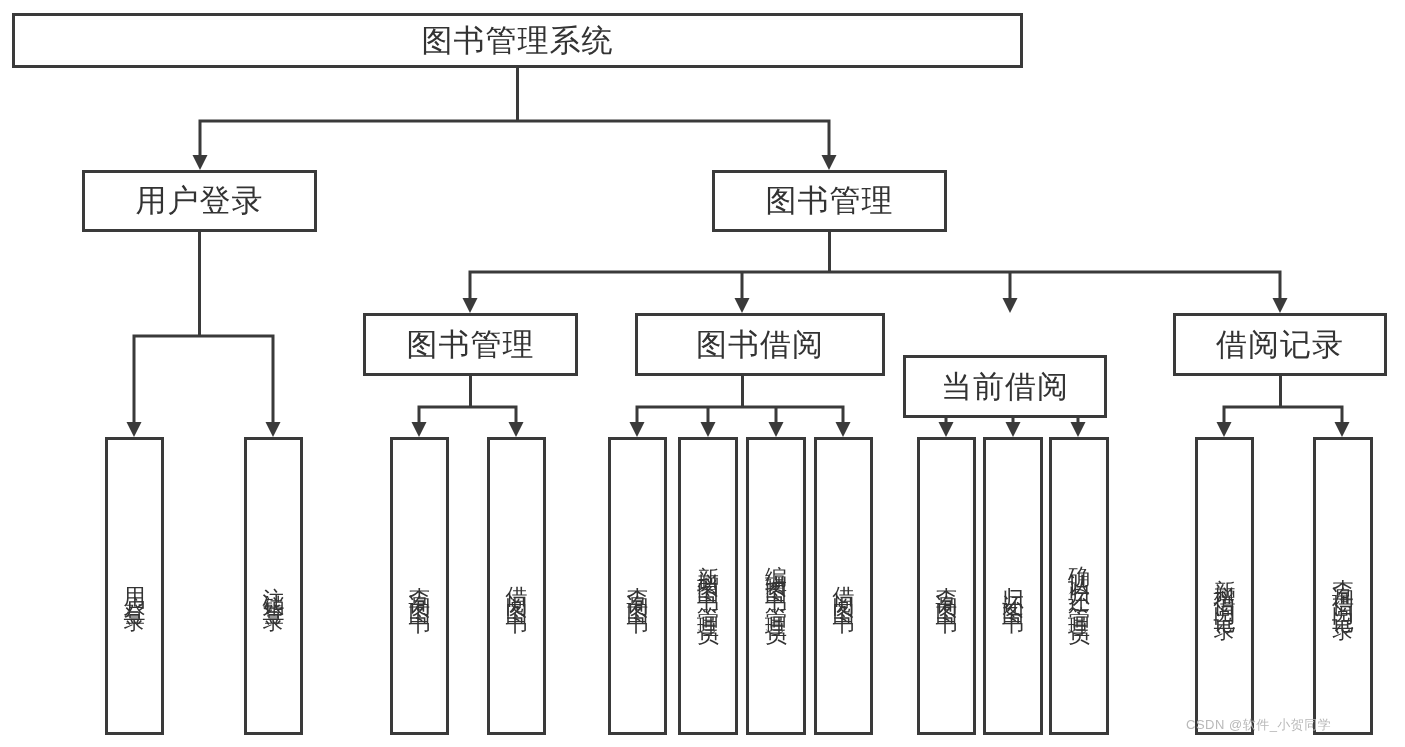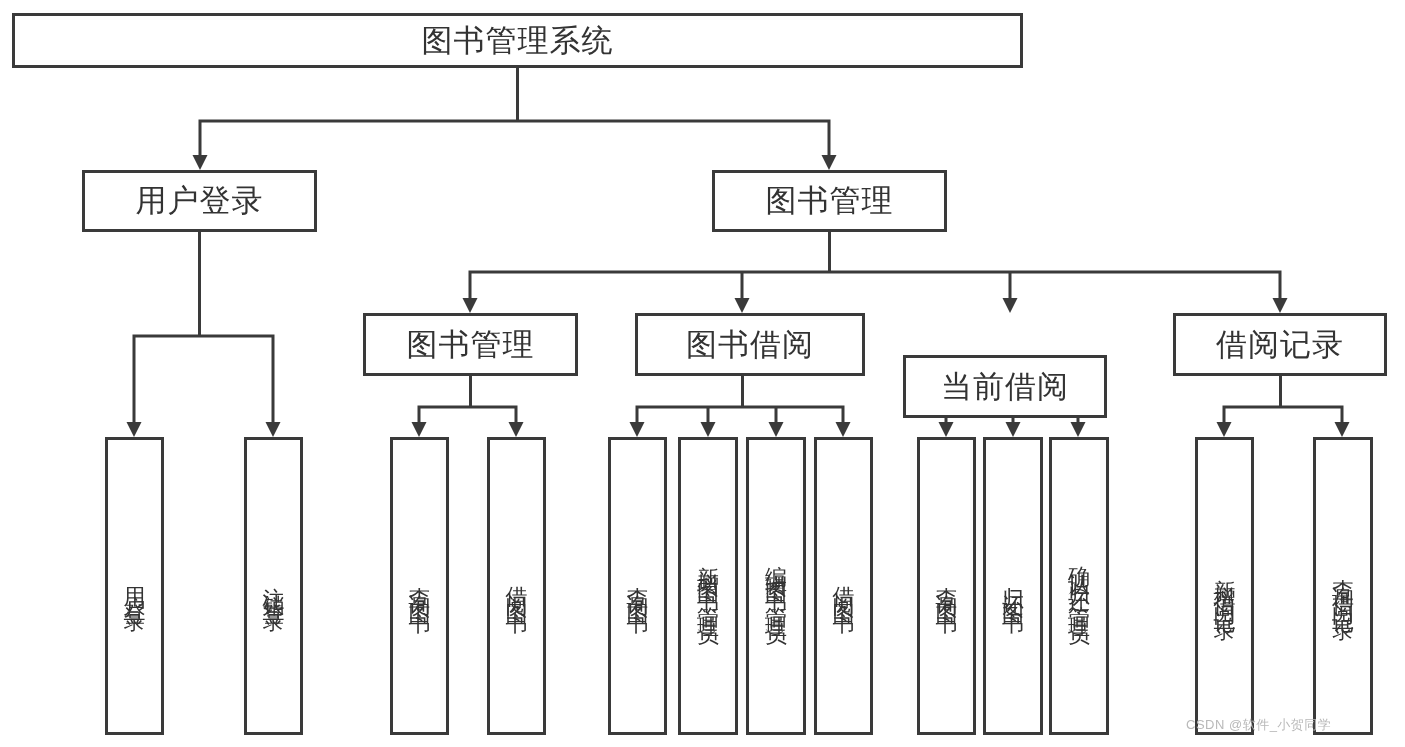--- a/index.html
+++ b/index.html
@@ -114,21 +114,21 @@
   <div class="node" style="left:82px; top:170px; width:235px; height:62px;">
     <span class="hlabel">用户登录</span>
   </div>
   <div class="node" style="left:712px; top:170px; width:235px; height:62px;align-items:center;">
     <span class="hlabel">图书管理</span>
   </div>
 
   <div class="node" style="left:363px; top:313px; width:215px; height:63px;">
     <span class="hlabel">图书管理</span>
   </div>
-  <div class="node" style="left:635px; top:313px; width:230px; height:63px;">
+  <div class="node" style="left:635px; top:313px; width:250px; height:63px;">
     <span class="hlabel">图书借阅</span>
   </div>
   <div class="node" style="left:903px; top:313px; width:204px; height:63px;margin-top:42px;">
     <span class="hlabel">当前借阅</span>
   </div>
   <div class="node" style="left:1173px; top:313px; width:214px; height:63px;">
     <span class="hlabel">借阅记录</span>
   </div>
 
   <div class="node leaf" style="left:105px;">

